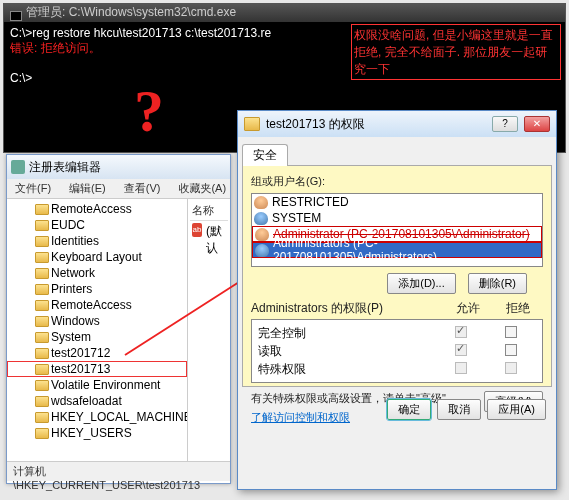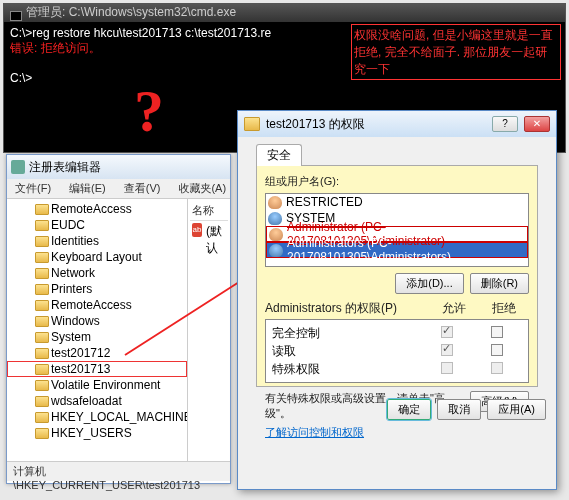--- a/index.html
+++ b/index.html
@@ -29,31 +29,31 @@
 .rpane-row{display:flex;align-items:flex-start;gap:4px;padding:2px}
 .ab-ico{width:14px;height:14px;background:#d43;border-radius:2px;color:#fff;text-align:center;line-height:14px;font-size:8px}
 .statusbar{height:20px;border-top:1px solid #ccc;background:#f0f0f0;padding:2px 6px;font-size:11px;color:#333}
 
 .perm{position:absolute;left:237px;top:110px;width:320px;height:380px;background:#f0f0f0;border:1px solid #5a8ac6;box-shadow:2px 2px 8px rgba(0,0,0,.4)}
 .perm-title{height:26px;background:linear-gradient(#eef4fb,#cbe0f5);display:flex;align-items:center;padding:0 6px;gap:6px}
 .perm-title .spacer{flex:1}
 .wbtn{width:26px;height:16px;border:1px solid #8aa;background:linear-gradient(#f8f8f8,#ddd);border-radius:2px;font-size:10px;text-align:center;line-height:14px}
 .wbtn.close{background:linear-gradient(#f2a0a0,#d44);color:#fff;border-color:#a33}
 .perm-title .fico{width:16px;height:14px;background:linear-gradient(#fce28e,#e8b94a);border:1px solid #c89a2e;border-radius:1px}
-.perm-body{padding:6px 18px}
+.perm-body{padding:6px 4px}
 .tab{display:inline-block;border:1px solid #aaa;border-bottom:none;background:#fff;padding:2px 10px;border-radius:3px 3px 0 0;position:relative;top:1px}
 .tabpane{border:1px solid #aaa;background:#fef9c3;padding:8px;height:222px}
 .lbl{font-size:11px;color:#222;margin-bottom:4px}
 .userlist{border:1px solid #888;height:74px;overflow:hidden;background:#fff}
 .urow{display:flex;align-items:center;gap:4px;height:16px;padding:0 2px;font-size:11px}
 .urow .uico{width:14px;height:13px;background:radial-gradient(circle at 50% 35%,#fc9,#c85);border-radius:50% 50% 40% 40%;flex:none}
 .urow .uico.g{background:radial-gradient(circle at 50% 35%,#9cf,#47a)}
 .urow.strike{color:#c00;text-decoration:line-through;border:1px solid #c00}
 .urow.sel{background:#316ac5;color:#fff;border:1px solid #c00}
-.btnrow{display:flex;justify-content:flex-end;gap:6px;margin:6px 0}
+.btnrow{display:flex;justify-content:flex-end;gap:12px;margin:6px 16px}
 .btn{border:1px solid #888;background:linear-gradient(#fdfdfd,#e3e3e3);padding:2px 10px;border-radius:2px;font-size:11px;cursor:default}
 .permtable{width:100%;margin-top:4px}
 .permtable .hdr{display:flex;font-size:11px;color:#222}
 .permtable .hdr .c1{flex:1}
 .permtable .hdr .c2,.permtable .hdr .c3{width:50px;text-align:center}
 .permbox{border:1px solid #888;background:#fff;padding:4px 6px;margin-top:2px}
 .prow{display:flex;align-items:center;height:18px;font-size:11px}
 .prow .c1{flex:1}
 .prow .c2,.prow .c3{width:50px;text-align:center}
 .cb{width:12px;height:12px;border:1px solid #888;display:inline-block;background:#f5f5f5;position:relative}

